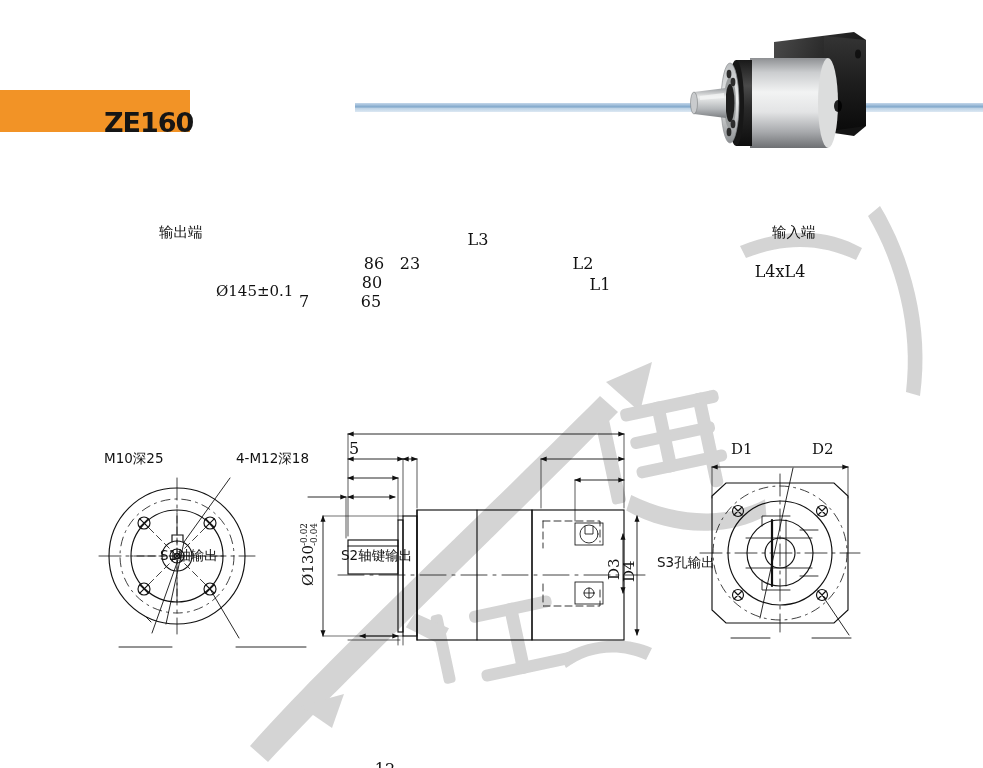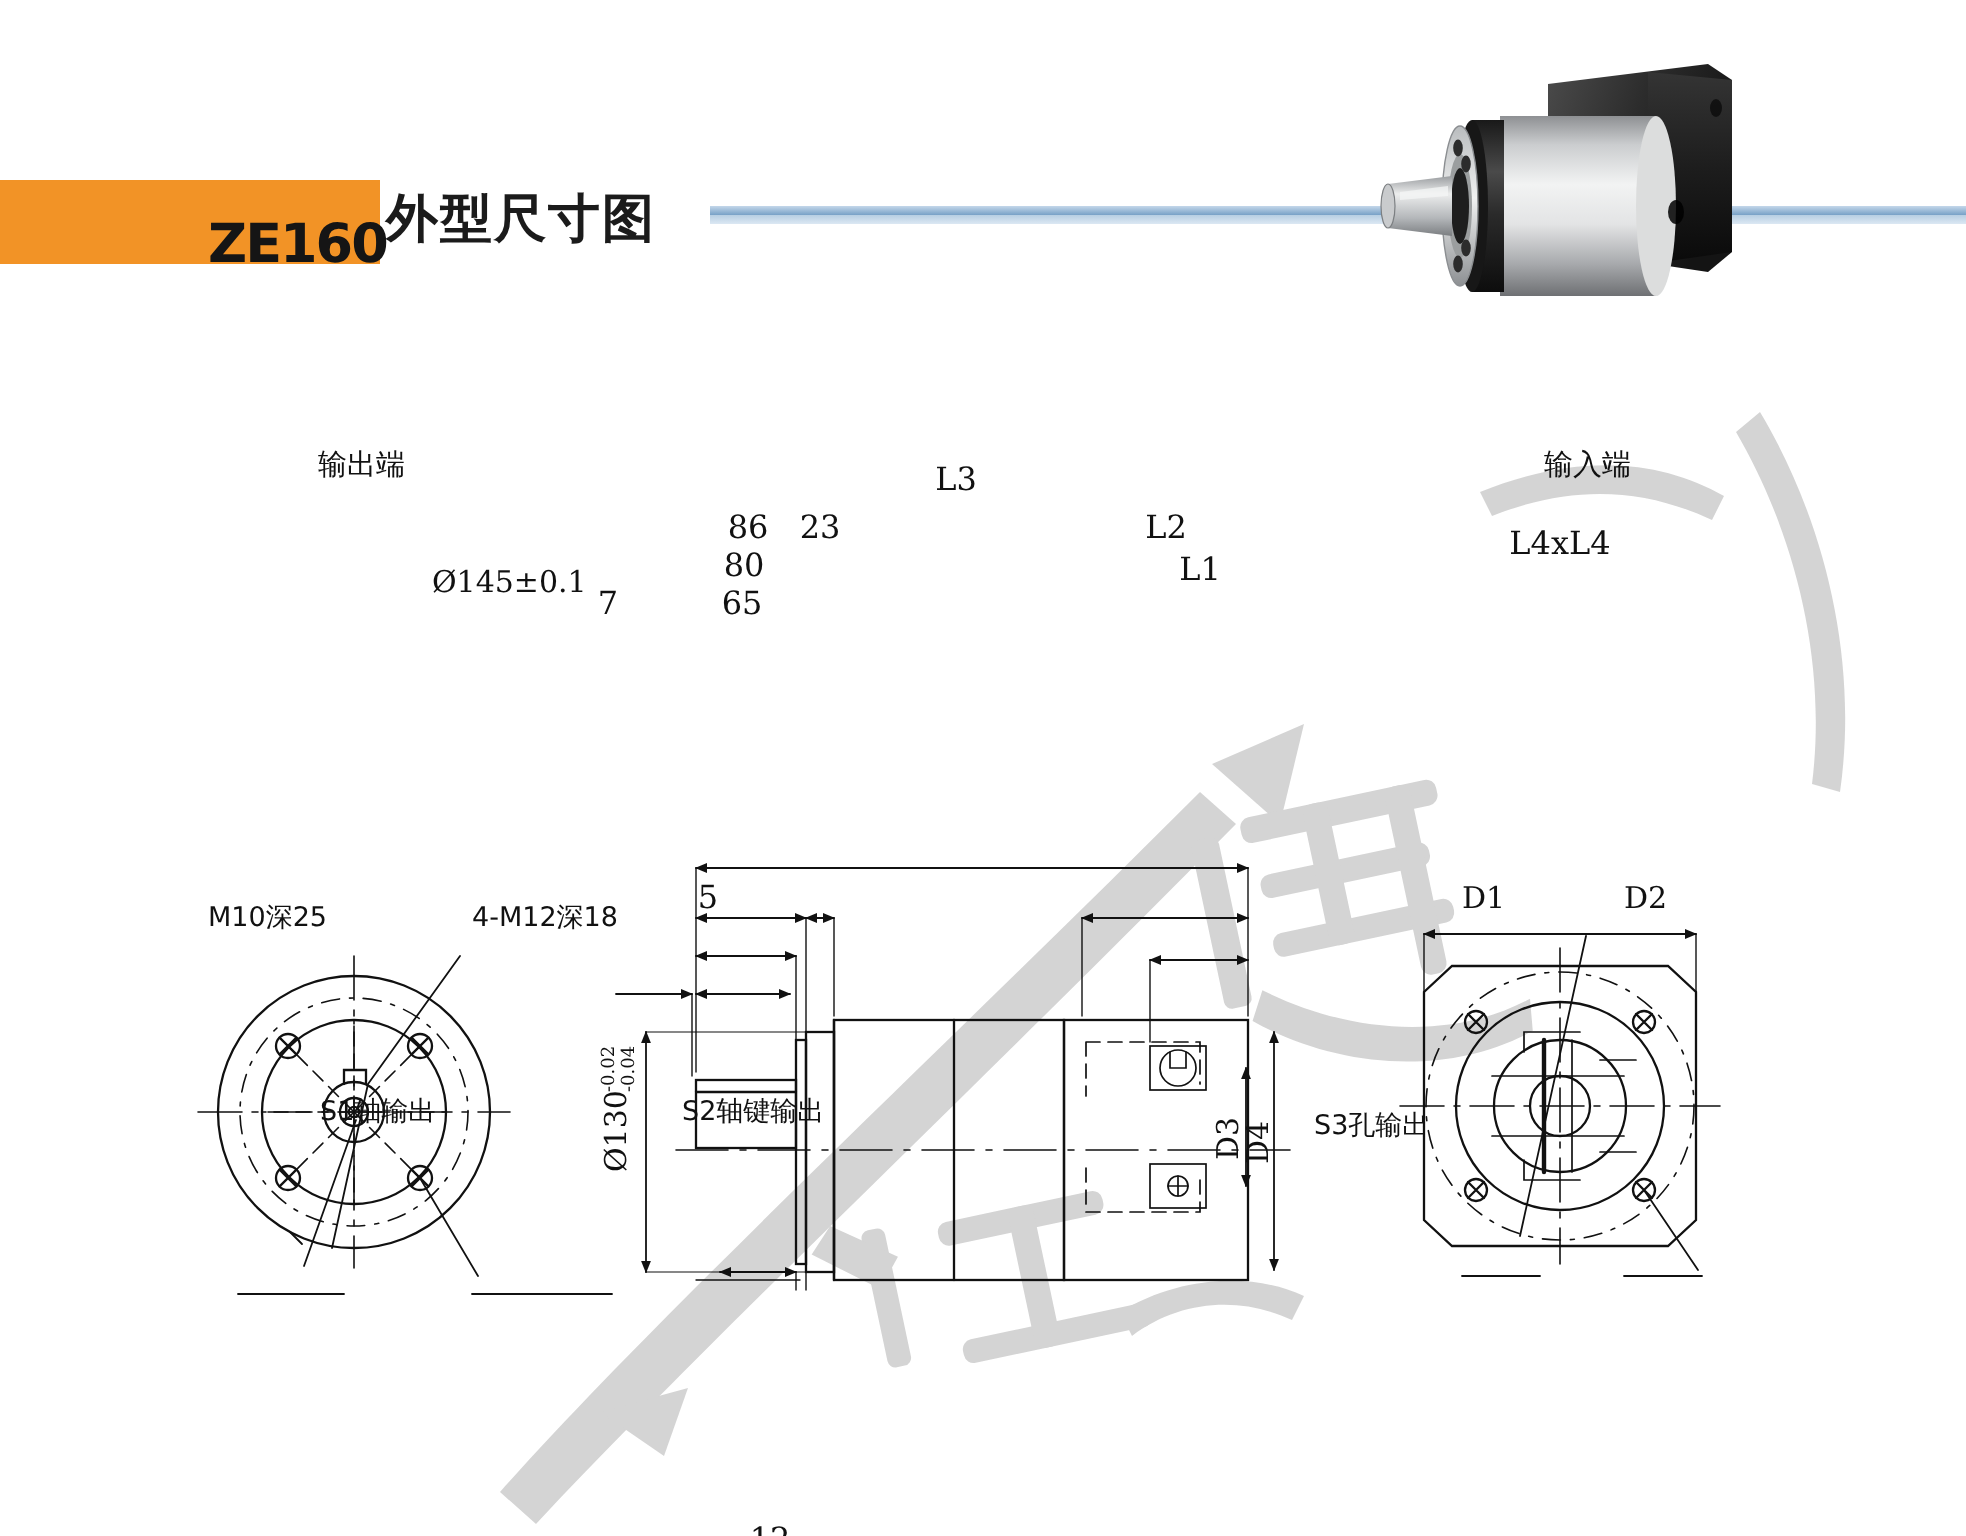--- a/index.html
+++ b/index.html
@@ -69,21 +69,20 @@
 
   .wm { position:absolute; left:0; top:186px; width:983px; height:582px; pointer-events:none; }
 </style>
 </head>
 <body>
 
 <div id="page">
 
   <div class="hdr-band"></div>
   <div class="hdr-model">ZE160</div>
-  <div class="hdr-title">外型尺寸图</div>
   <div class="hdr-rule"></div>
 
   <svg class="photo" viewBox="0 0 290 172">
     <defs>
       <linearGradient id="bodyG" x1="0" y1="0" x2="0" y2="1">
         <stop offset="0" stop-color="#8e9093"></stop>
         <stop offset="0.16" stop-color="#cbcdcf"></stop>
         <stop offset="0.38" stop-color="#f2f3f3"></stop>
         <stop offset="0.60" stop-color="#e3e4e5"></stop>
         <stop offset="0.82" stop-color="#a8aaad"></stop>

